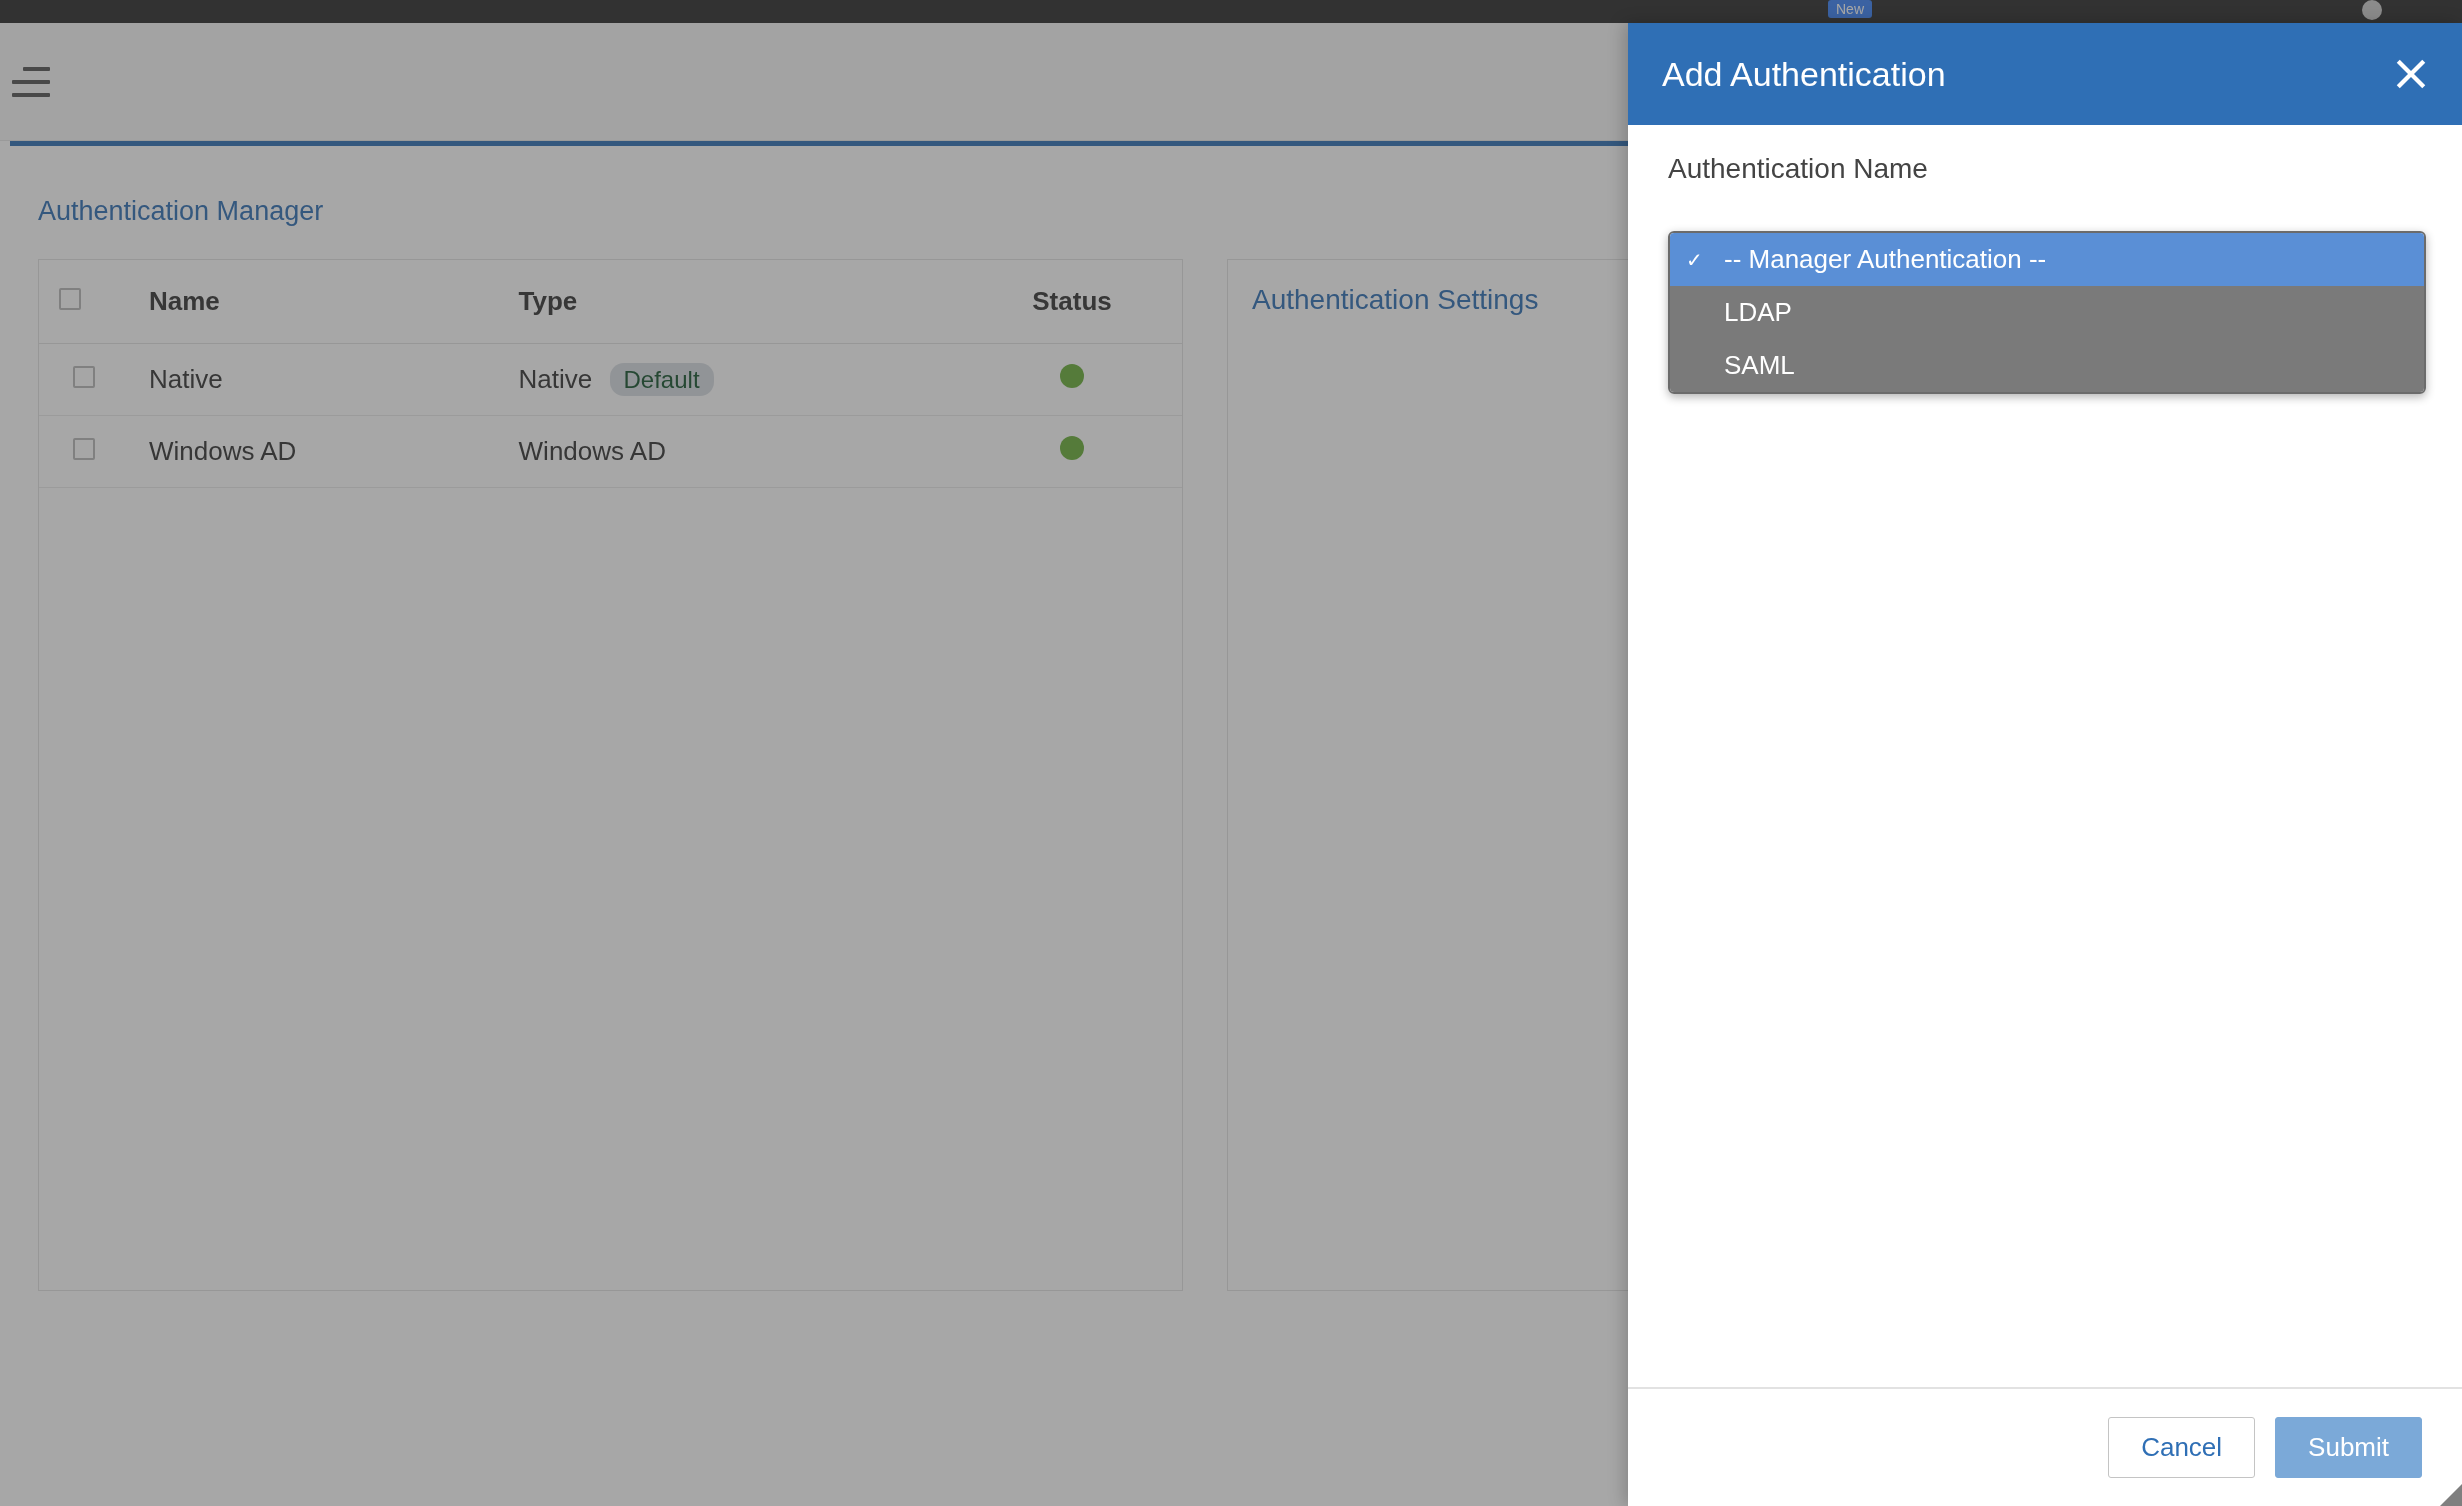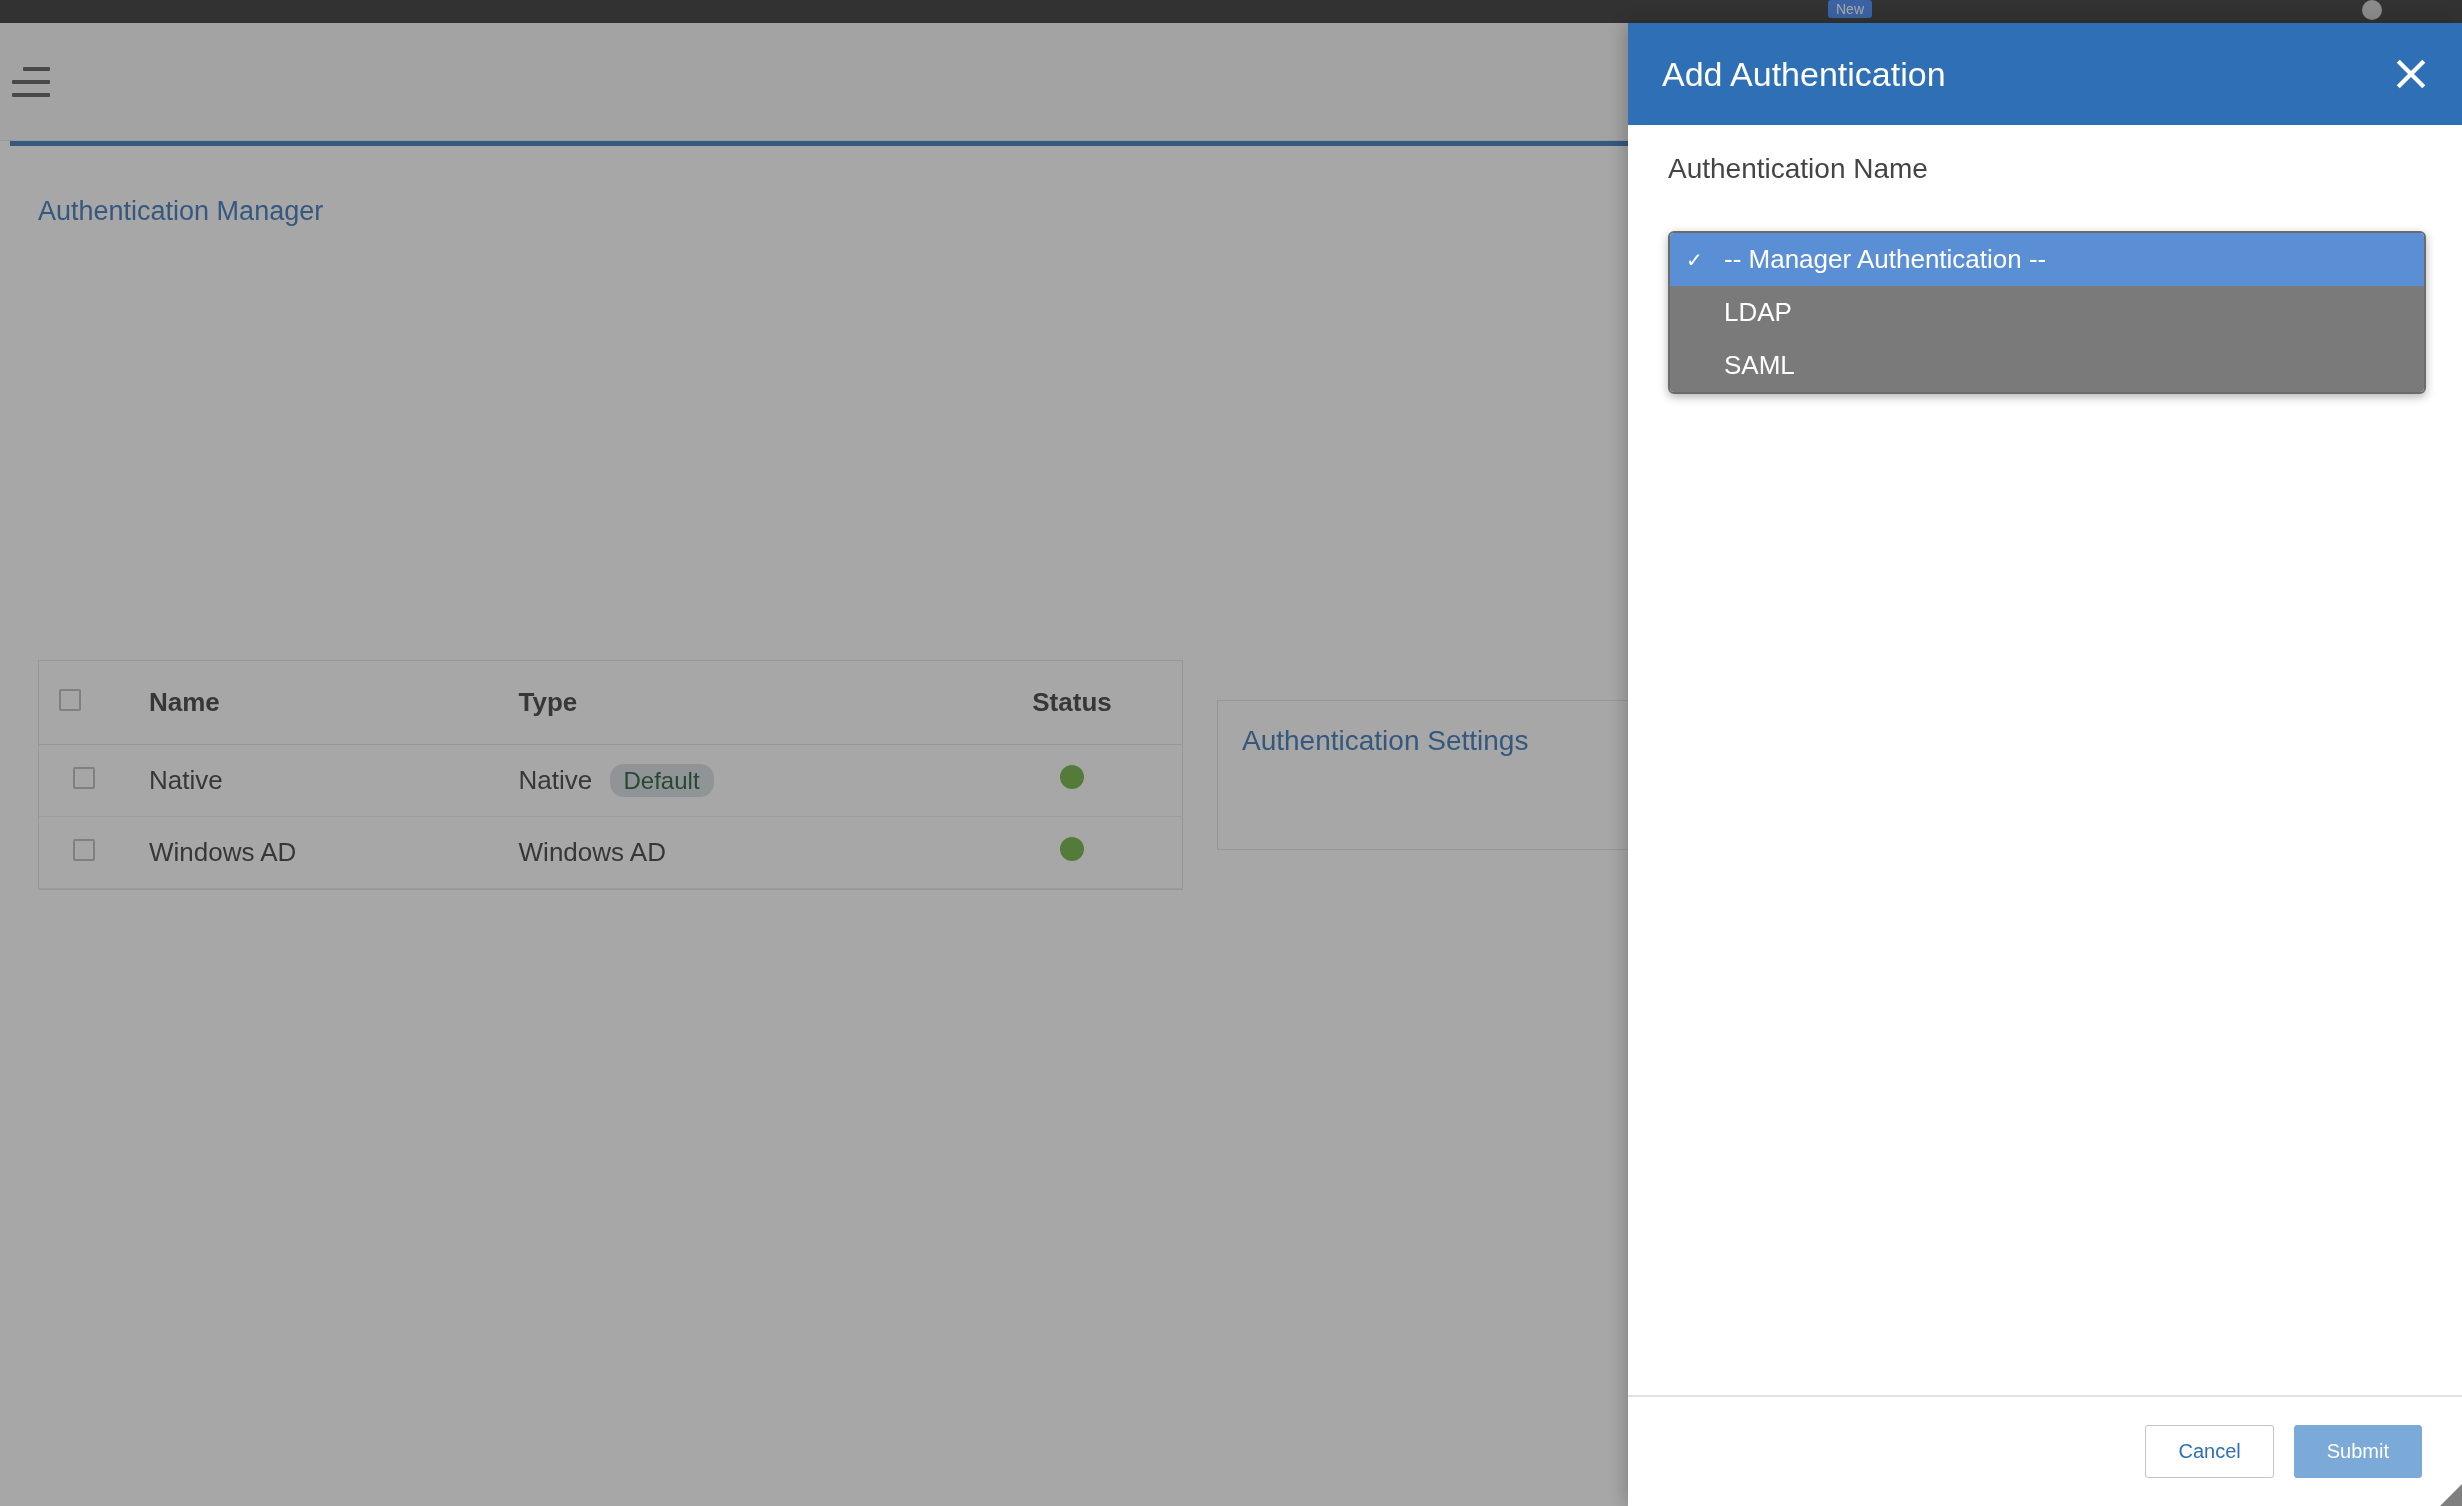--- a/index.html
+++ b/index.html
@@ -60,23 +60,22 @@
   }
   .page-title {
     font-size: 27px;
     font-weight: 500;
     color: #2f6fb5;
     margin-bottom: 32px;
   }
   
   .main-grid {
     display: flex;
-    gap: 34px;
+    gap: 44px;
     height: 1032px;
-    align-items: center;
   }
   .table-wrap {
     width: 1145px;
     border: 1px solid #e2e2e2;
   }
   .settings-wrap {
     flex: 1;
     border: 1px solid #e2e2e2;
     padding: 24px;
     display: flex;
@@ -177,21 +176,21 @@
   }
   
   .side-panel-footer {
     border-top: 2px solid #e2e2e2;
     padding: 28px 40px;
     display: flex;
     justify-content: flex-end;
     gap: 20px;
   }
   .btn {
-    font-size: 20px;
+    font-size: 26px;
     padding: 14px 32px;
     border-radius: 3px;
     cursor: pointer;
     border: 1px solid #c4c4c4;
     background: #fff;
     color: #2f6fb5;
   }
   .btn.primary {
     background: #7ba9d8;
     color: #fff;

